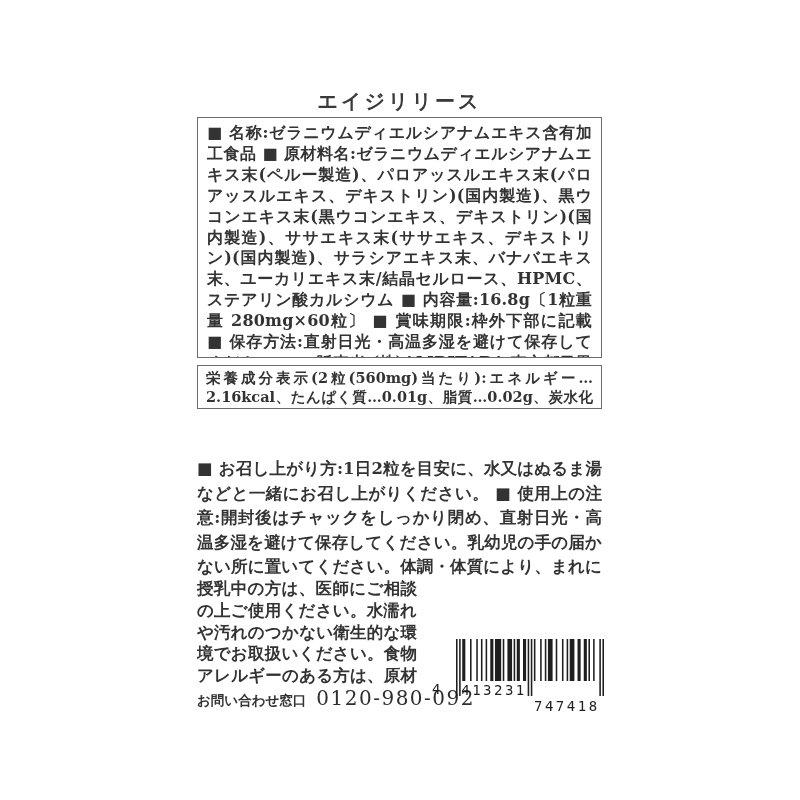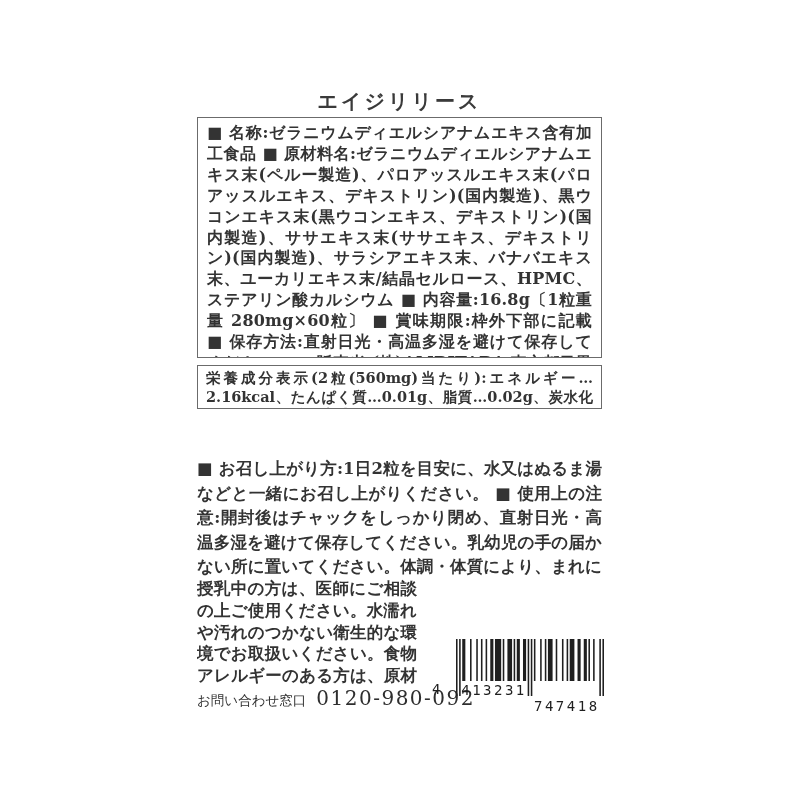--- a/index.html
+++ b/index.html
@@ -20,21 +20,21 @@
   .product-info p{font-size:16px;line-height:20.9px;font-weight:600;letter-spacing:0.2px;}
   .nutrition{top:365px;height:44px;padding:3px 8px;}
   .nutrition p{font-size:14.5px;line-height:18.6px;font-weight:600;}
   .note{position:absolute;left:197px;width:405px;font-size:15.5px;font-weight:600;line-height:19px;}
   .note-1{top:412px;}
   .note-2{top:433px;}
   .dir{position:absolute;left:197px;text-align:justify;font-weight:600;overflow:hidden;}
   .dir-wide{top:457px;width:405px;height:123px;font-size:16.5px;line-height:24.5px;}
   .dir-narrow{top:578px;width:220px;height:110px;font-size:16.5px;line-height:21.8px;}
   .contact{position:absolute;left:197px;top:686px;display:flex;align-items:baseline;gap:10px;}
-  .contact-label{font-size:13.5px;font-weight:400;}
+  .contact-label{font-size:13.5px;font-weight:700;}
   .contact-phone{font-size:20px;letter-spacing:1.5px;color:#2e2e2e;}
   .barcode{position:absolute;left:432px;top:639px;width:175px;height:62px;}
   .bc-bars{position:absolute;left:24px;top:0;}
   .bc-bars rect{fill:#1f1f1f;}
   .bc-digit{
     position:absolute;font-family:"DejaVu Sans Mono","Liberation Mono",monospace;
     color:#1f1f1f;font-size:14px;
   }
   .bc-first{left:0;top:42px;}
   .bc-left{left:29px;top:43px;width:66px;text-align:center;letter-spacing:2.5px;}

